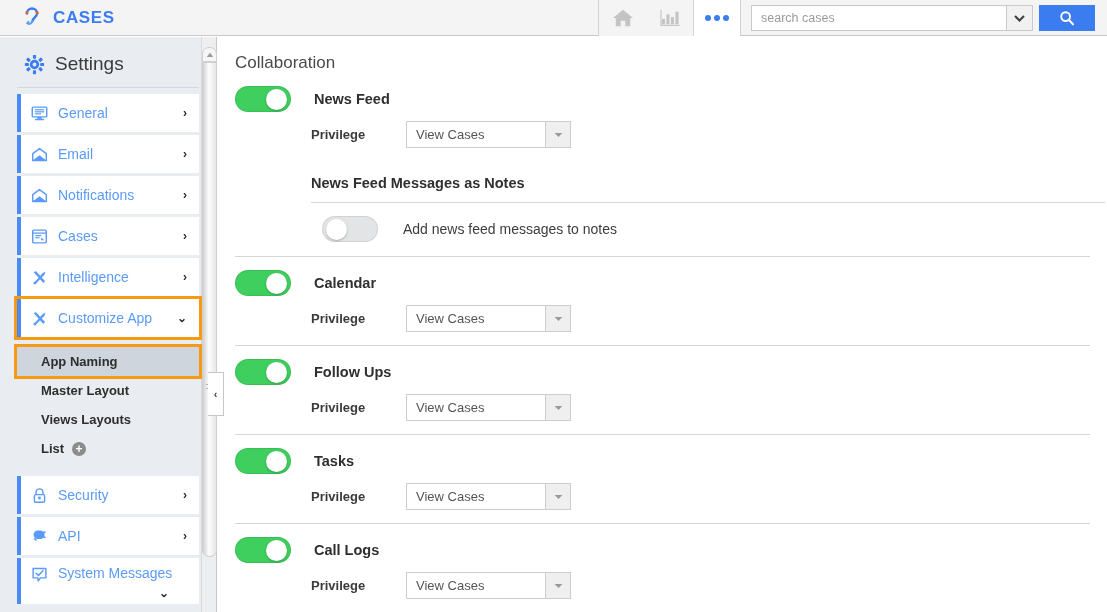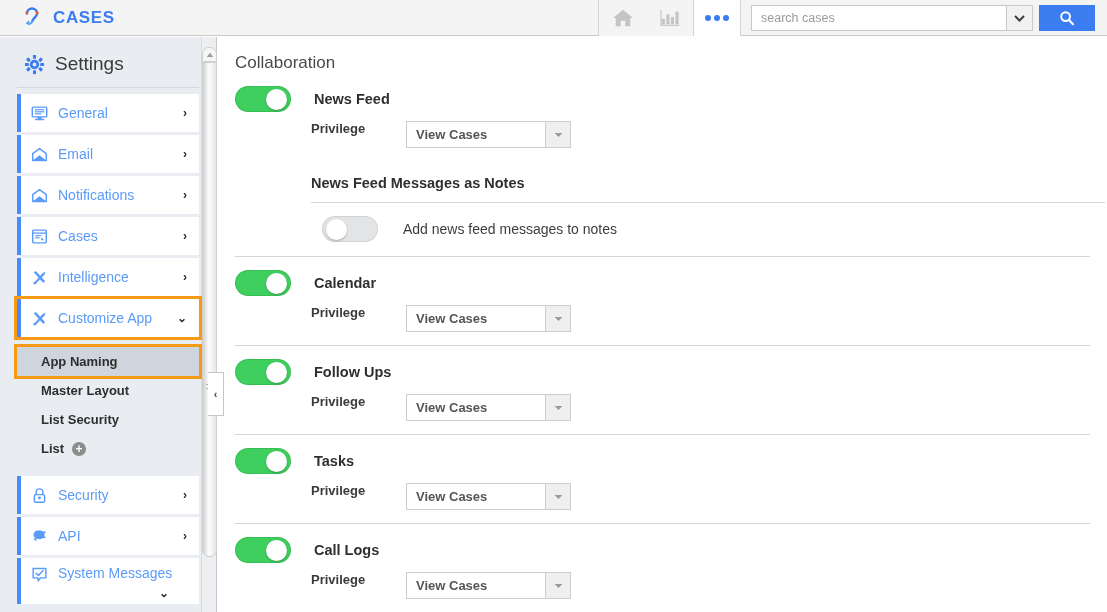--- a/index.html
+++ b/index.html
@@ -198,36 +198,36 @@
     border-radius: 50%; background: #ffffff;
     box-shadow: 0 1px 2px rgba(0,0,0,0.25);
   }
   .toggle.on .knob { right: 3px; }
   .toggle.off .knob { left: 3px; }
   .row-label {
     font-size: 14.5px; font-weight: bold; color: #2f2f2f;
     margin-left: 23px;
   }
   .priv-row {
-    display: flex; align-items: flex-start;
+    display: flex; align-items: center;
     padding: 9px 0 13px 76px;
   }
   .priv-label {
     font-size: 13px; font-weight: bold; color: #3a3a3a;
     width: 95px;
   }
   .select {
     display: flex; align-items: stretch;
     width: 165px; height: 27px;
     border: 1px solid #cdcdcd; background: #fff;
     cursor: pointer;
   }
   .select-value {
     flex: 1; display: flex; align-items: center;
-    padding-left: 9px; font-size: 13px; color: #555; font-weight: bold;
+    padding-left: 9px; font-size: 13px; color: #555;
   }
   .select-arrow {
     width: 25px; background: #efefef; border-left: 1px solid #cdcdcd;
     display: flex; align-items: center; justify-content: center;
   }
 
   .sub-heading {
     font-size: 14.5px; font-weight: bold; color: #2f2f2f;
     padding: 14px 0 0 76px;
   }
@@ -381,21 +381,21 @@
   </div>
 
   <div class="sub-list">
     <div class="sub-item selected">
       <span>App Naming</span>
     </div>
     <div class="sub-item">
       <span>Master Layout</span>
     </div>
     <div class="sub-item">
-      <span>List Security</span>
+      <span>Views Layouts</span>
     </div>
     <div class="sub-item">
       <span>List</span>
       <span class="sub-plus">+</span>
     </div>
   </div>
 
   <div class="nav-list" style="margin-top:9px;">
     <div class="nav-item">
       <svg width="17" height="17" viewBox="0 0 20 20">

